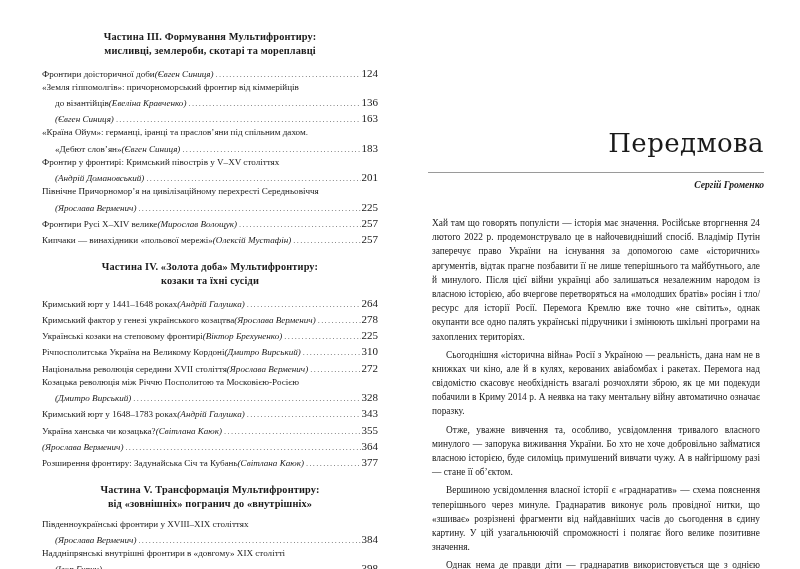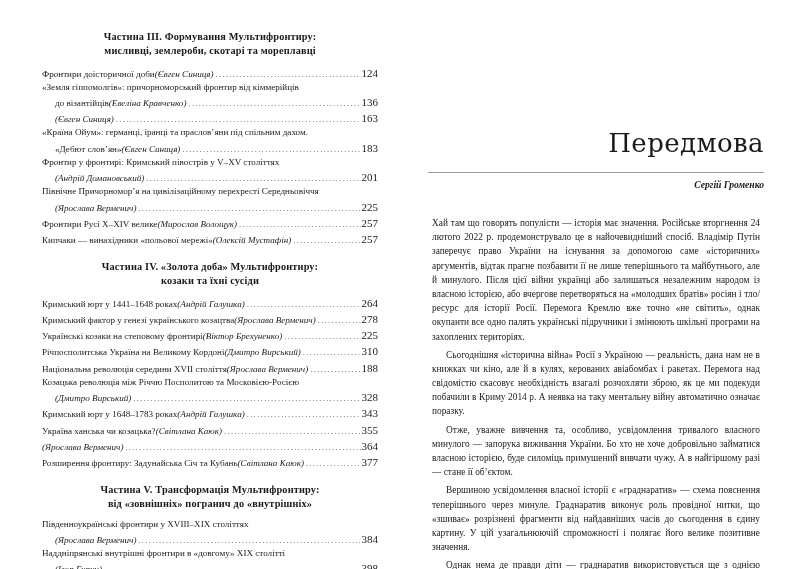--- a/index.html
+++ b/index.html
@@ -224,21 +224,21 @@
             <span class="au">(Дмитро Вирський)</span>
             <span class="leaders">........................................................................................................................</span>
             <span class="pg">310</span>
           </div>
         </div>
         <div class="toc-entry">
           <div class="toc-row">
             <span class="title-part">Національна революція середини XVII століття </span>
             <span class="au">(Ярослава Верменич)</span>
             <span class="leaders">........................................................................................................................</span>
-            <span class="pg">188</span>
+            <span class="pg">272</span>
           </div>
         </div>
         <div class="toc-entry">
           <div class="ln">Козацька революція між Річчю Посполитою та Московією-Росією</div>
           <div class="toc-row cont" style="padding-left: 13px;">
             <span class="title-part"></span>
             <span class="au">(Дмитро Вирський)</span>
             <span class="leaders">........................................................................................................................</span>
             <span class="pg">328</span>
           </div>

